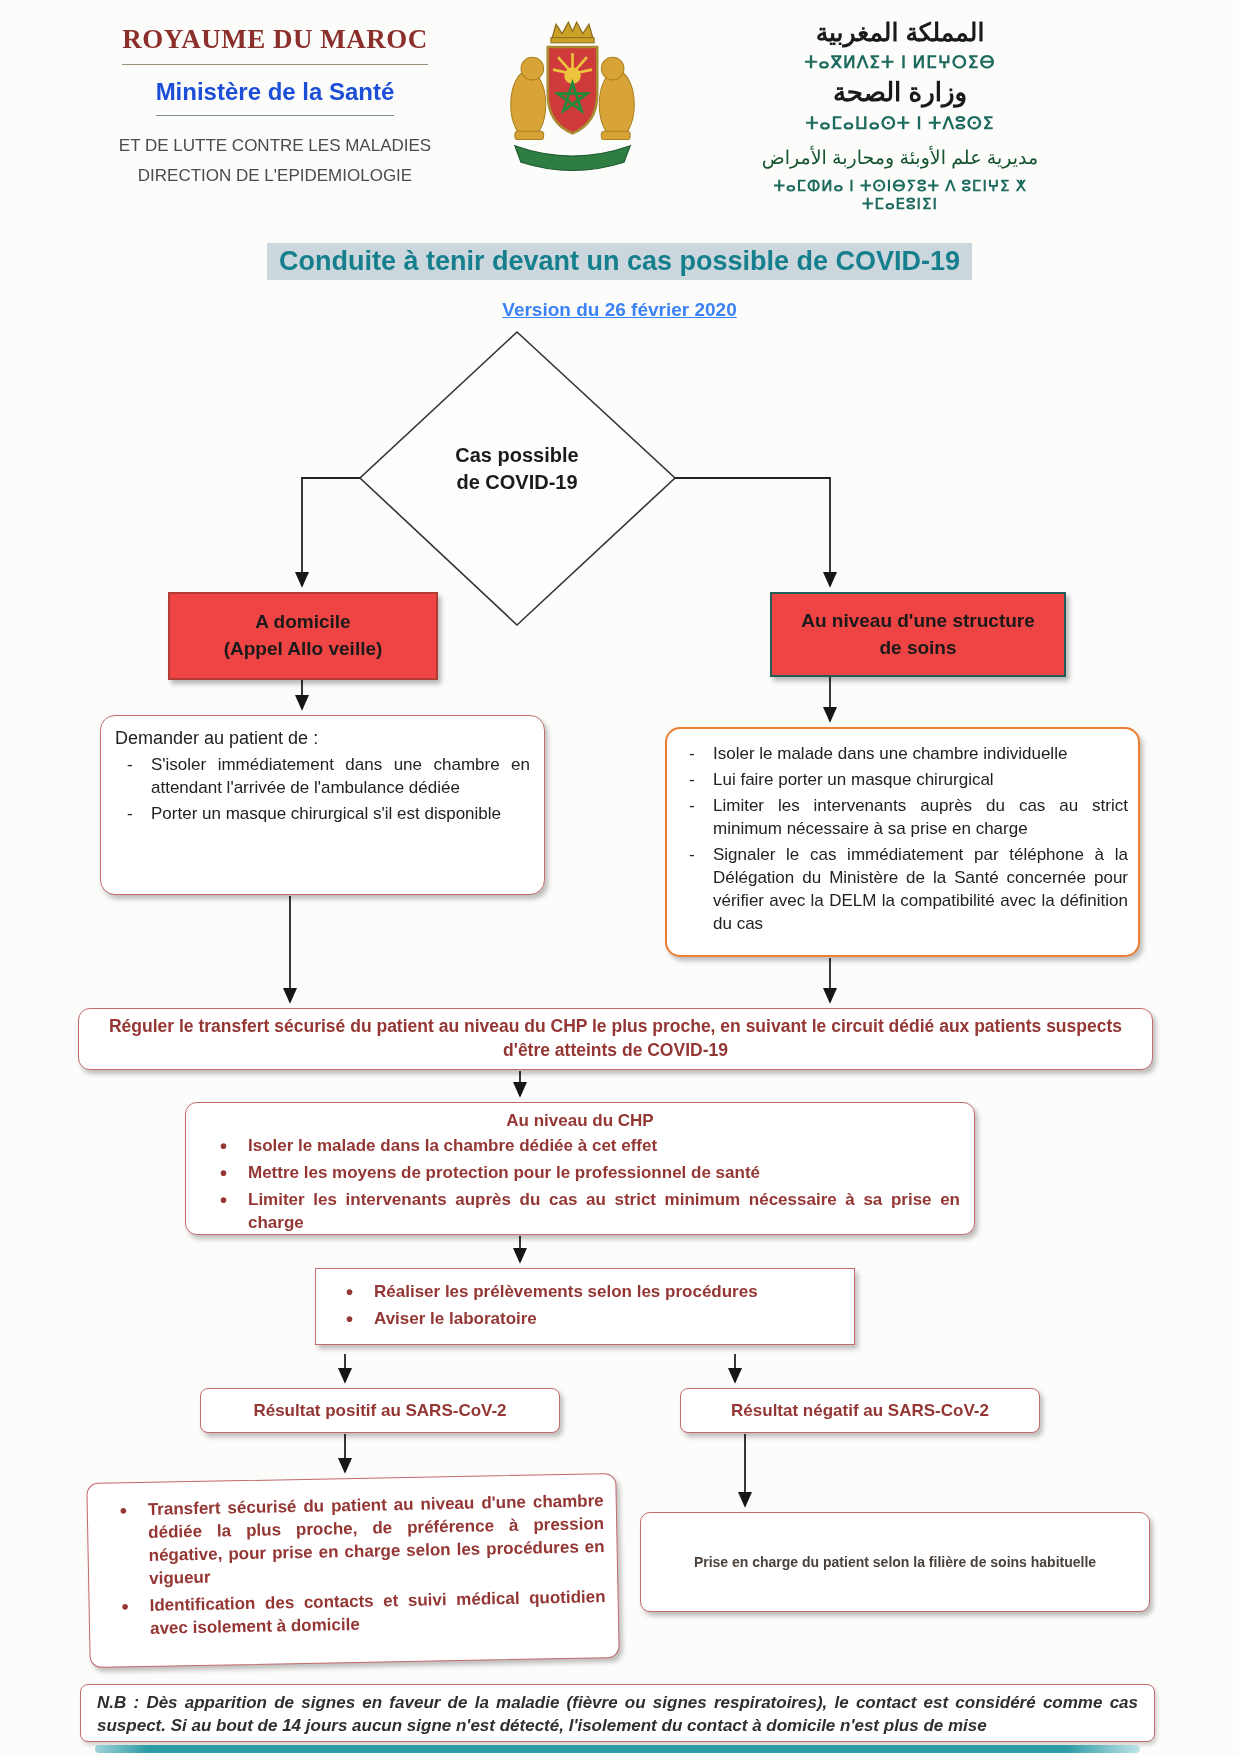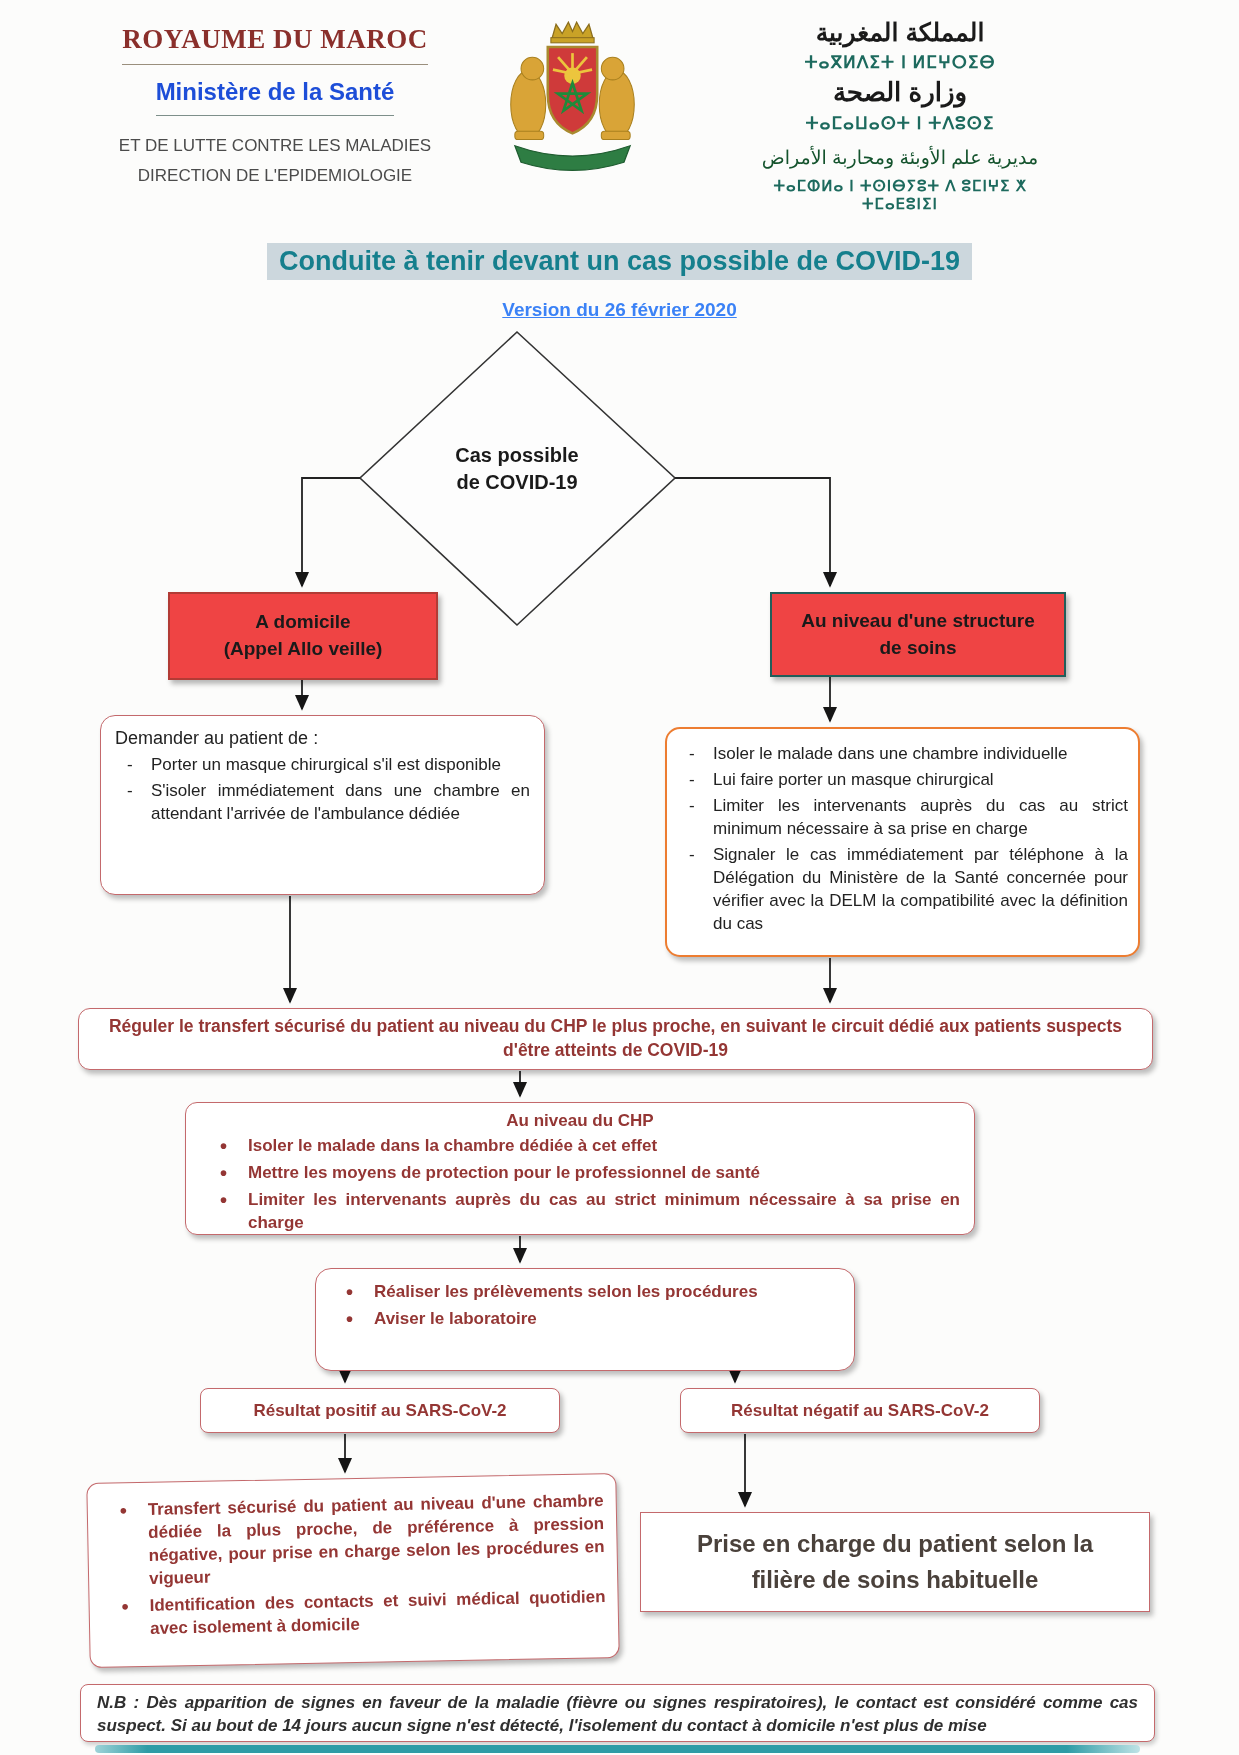--- a/index.html
+++ b/index.html
@@ -71,32 +71,32 @@
   .red-text li::before { color:#943634; }
 
   .transfer-box { left:78px; top:1008px; width:1075px; height:62px; display:flex;
                   align-items:center; justify-content:center; text-align:center;
                   font-size:17.5px; font-weight:bold; color:#943634; line-height:1.35;
                   padding:4px 24px; border-radius:12px; }
 
   .chp-box { left:185px; top:1102px; width:790px; height:133px; padding:8px 14px; border-radius:12px; }
   .chp-title { text-align:center; font-size:17px; font-weight:bold; color:#943634; margin-bottom:4px; }
 
-  .sampling-box { left:315px; top:1268px; width:540px; height:103px; padding:12px 10px; border-radius:16px; }
+  .sampling-box { left:315px; top:1268px; width:540px; height:77px; padding:12px 10px; border-radius:0; }
 
   .result-box { display:flex; align-items:center; justify-content:center; font-size:17px;
                 font-weight:bold; color:#943634; border-radius:8px; }
   .positive-box { left:200px; top:1388px; width:360px; height:45px; }
   .negative-box { left:680px; top:1388px; width:360px; height:45px; }
 
   .pos-outcome { left:88px; top:1478px; width:530px; height:185px; padding:16px 12px;
                  border-radius:12px; transform:rotate(-1.1deg); }
   .neg-outcome { left:640px; top:1512px; width:510px; height:100px; display:flex; align-items:center;
-                 justify-content:center; text-align:center; font-size:24px; font-weight:bold;
-                 color:#4a413b; line-height:1.5; padding:6px 22px; border-radius:0; }
+                 justify-content:center; text-align:center; font-size:14px; font-weight:bold;
+                 color:#4a413b; line-height:1.5; padding:6px 22px; border-radius:10px; }
 
   .note-box { left:80px; top:1684px; width:1075px; height:58px; padding:7px 16px;
               border-radius:8px; font-size:17px; font-weight:bold; font-style:italic;
               color:#2f2f2f; line-height:1.35; text-align:justify;
               box-shadow:2px 3px 4px rgba(0,0,0,.18); }
 
   .footer-bar { left:95px; top:1745px; width:1045px; height:8px; border-radius:4px;
                 background:linear-gradient(90deg,#9ed3d8 0,#2e9ca6 5%,#2e9ca6 93%,#bfe3e6 100%); }
 </style>
 </head>
@@ -195,22 +195,22 @@
   </div>
 
   <div class="node facility-node abs fc">
     <div>Au niveau d'une structure</div>
     <div>de soins</div>
   </div>
 
   <div class="rbox demander-box abs fc">
     <div class="demander-title">Demander au patient de :</div>
     <ul class="dash-list">
+      <li>S'isoler immédiatement dans une chambre en attendant l'arrivée de l'ambulance dédiée</li>
       <li>Porter un masque chirurgical s'il est disponible</li>
-      <li>S'isoler immédiatement dans une chambre en attendant l'arrivée de l'ambulance dédiée</li>
     </ul>
   </div>
 
   <div class="rbox orange-box abs fc">
     <ul class="dash-list">
       <li>Isoler le malade dans une chambre individuelle</li>
       <li>Lui faire porter un masque chirurgical</li>
       <li>Limiter les intervenants auprès du cas au strict minimum nécessaire à sa prise en charge</li>
       <li>Signaler le cas immédiatement par téléphone à la Délégation du Ministère de la Santé concernée pour vérifier avec la DELM la compatibilité avec la définition du cas</li>
     </ul>

